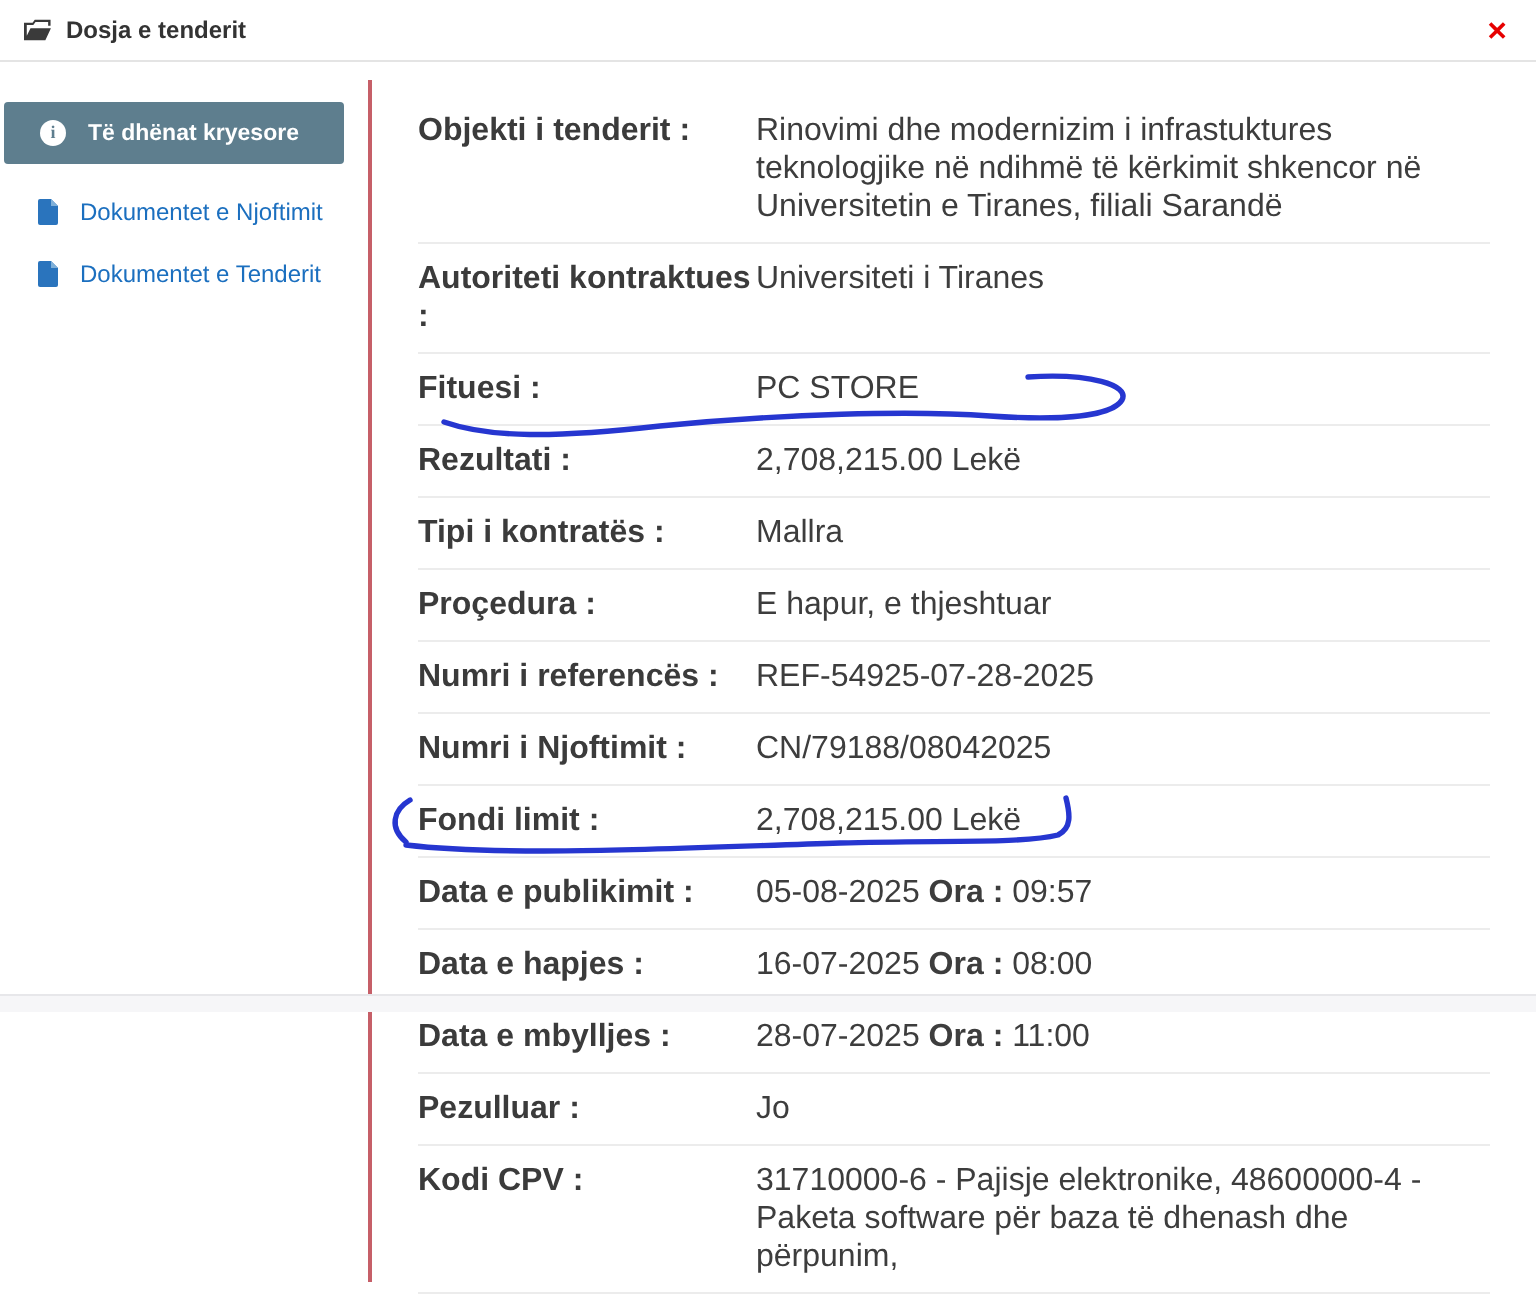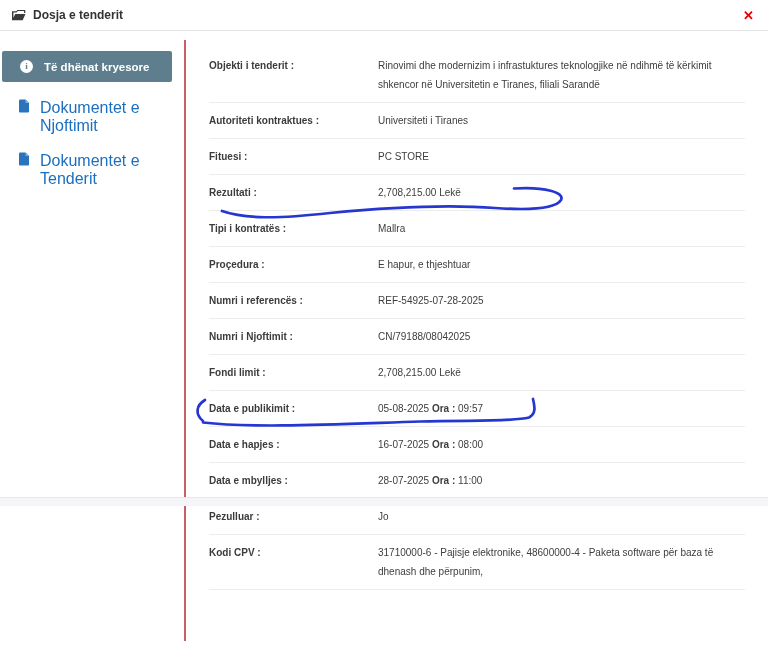--- a/index.html
+++ b/index.html
@@ -19,31 +19,31 @@
   
   .sidebar { position:absolute; top:31px; left:0; width:184px; }
   .nav-active { margin:20px 12px 0 2px; height:31px; background:#5e7e8e;
                 border-radius:2px; display:flex; align-items:center;
                 padding-left:18px; gap:11px; color:#fff; font-size:11.5px;
                 font-weight:700; cursor:pointer; }
   .info-badge { width:13px; height:13px; border-radius:50%; background:#fff;
                 color:#5e7e8e; font-size:9px; font-weight:700; text-align:center;
                 line-height:13px; font-family:"Liberation Serif", serif; }
   .nav-link { display:flex; gap:10px; padding-left:18px;
-              margin-top:17px; color:#1b6fbf; font-size:16px; cursor:pointer; }
+              margin-top:17px; color:#1b6fbf; font-size:12px; cursor:pointer; }
   .nav-link svg { flex:none; }
 
   
   .vdiv { position:absolute; left:184px; top:40px; width:2px; height:601px;
           background:#c65f68; }
 
   
   .content { position:absolute; left:209px; top:48px; width:536px; }
   .row { display:flex; align-items:flex-start; padding:8px 0;
-         border-bottom:1px solid #ececec; font-size:10px; line-height:19px;
+         border-bottom:1px solid #ececec; font-size:16px; line-height:19px;
          color:#3d3d3d; }
   .row .lbl { width:169px; flex:none; font-weight:700; color:#3b3b3b; }
   .row .val { flex:1; }
   .row .val b { font-weight:700; }
 
   
   .pen { position:absolute; top:0; left:0; pointer-events:none; }
 
   
   .ftr { position:absolute; left:0; right:0; bottom:0; height:9px;

